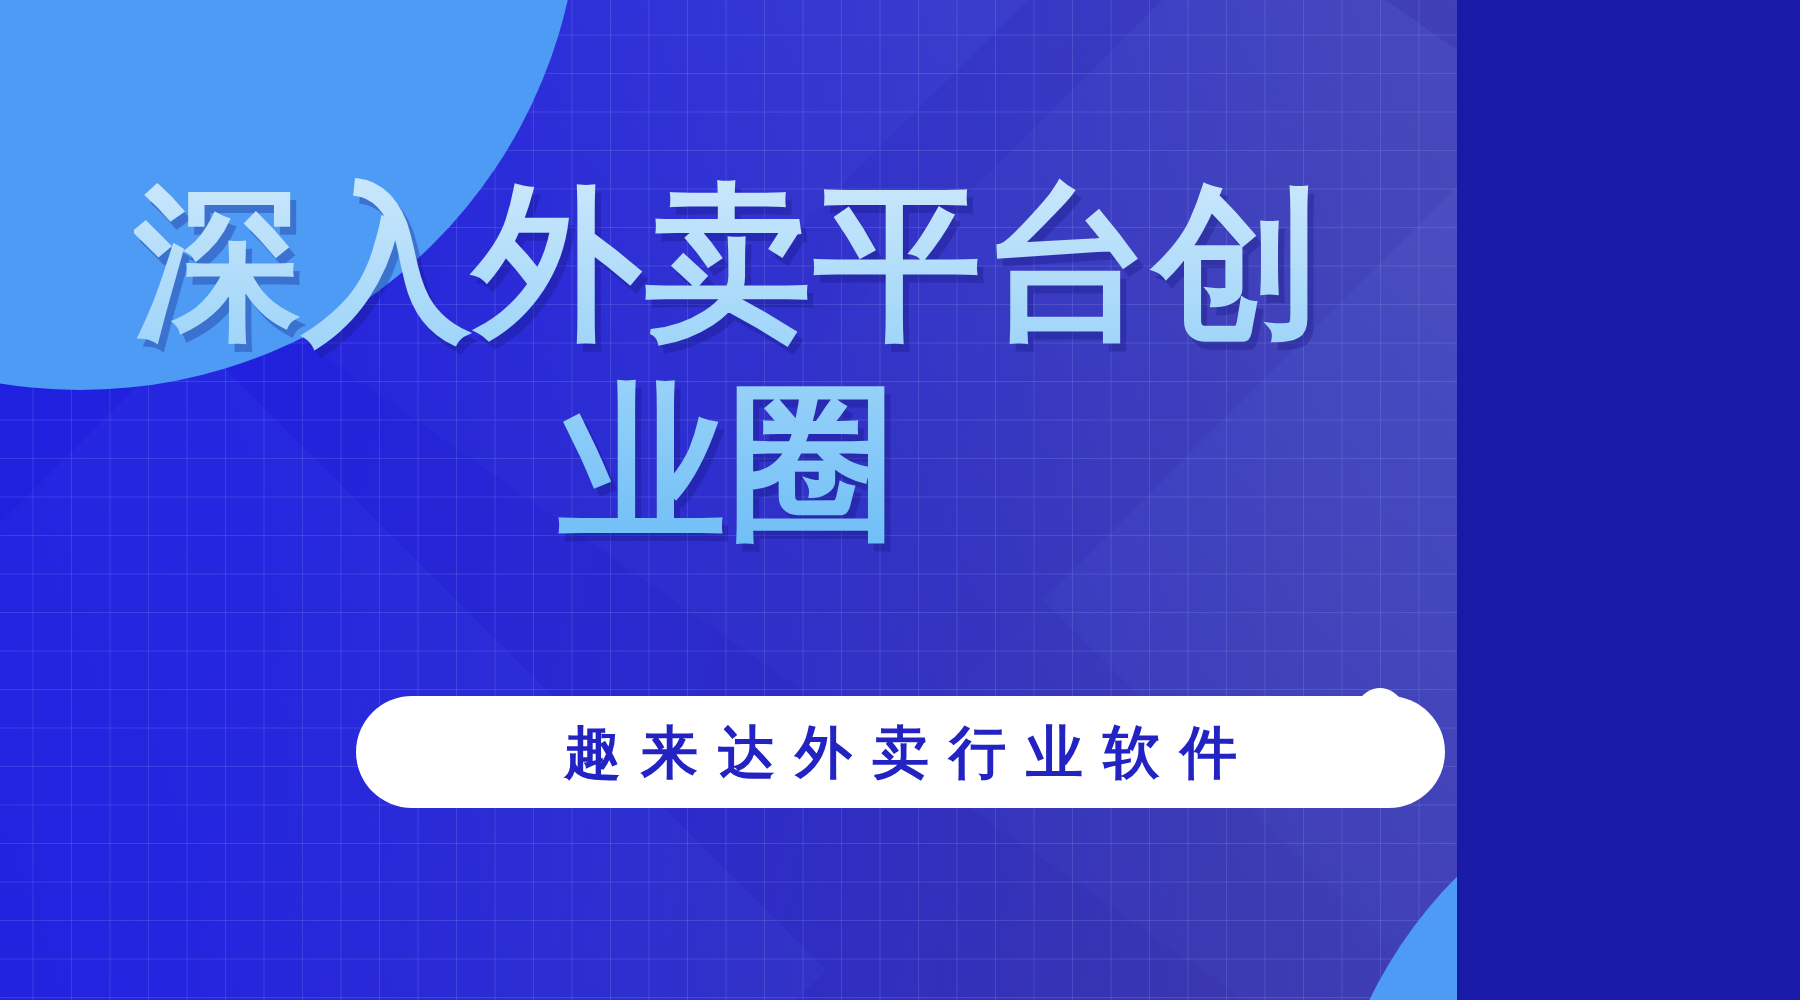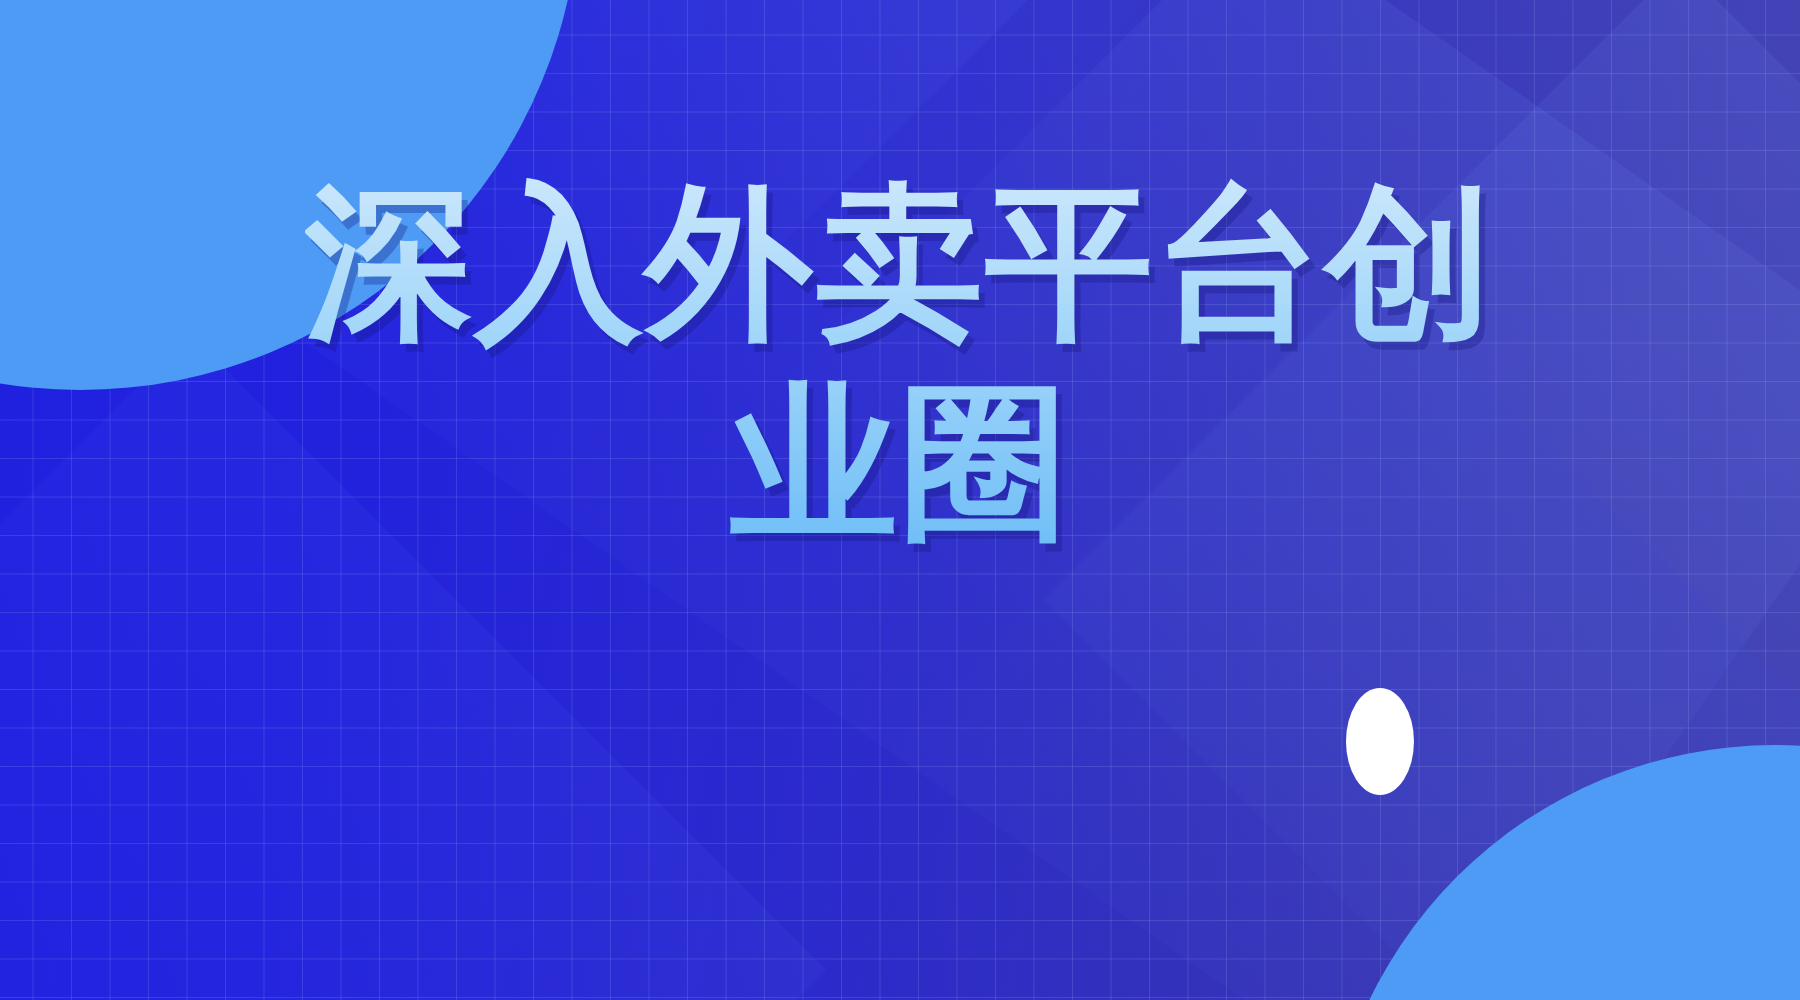--- a/index.html
+++ b/index.html
@@ -2,21 +2,21 @@
 <html><head>
 <meta charset="utf-8">
 <style>
   html, body {
     margin: 0;
     padding: 0;
     background: #1a1aa8;
   }
   #poster {
     position: relative;
-    width: 1800px;
+    width: 1457px;
     height: 1000px;
     overflow: hidden;
     font-family: "Liberation Sans", "DejaVu Sans", sans-serif;
     background: linear-gradient(100deg,
       #2020e0 0%,
       #2222dd 22%,
       #2a29cf 45%,
       #3230bb 68%,
       #3a36ae 86%,
       #3d38ad 100%);
@@ -189,15 +189,18 @@
   <div class="deco circle-br"></div>
   <div class="deco circle-small"></div>
 
   <div class="content">
 
     <h1 class="headline">
       <span class="headline-line line-1">深入外卖平台创</span>
       <span class="headline-line line-2">业圈</span>
     </h1>
 
+    <div class="pill">
+      <span class="pill-text">趣来达外卖行业软件</span>
+    </div>
 
   </div>
 </div>
 
 </body></html>

